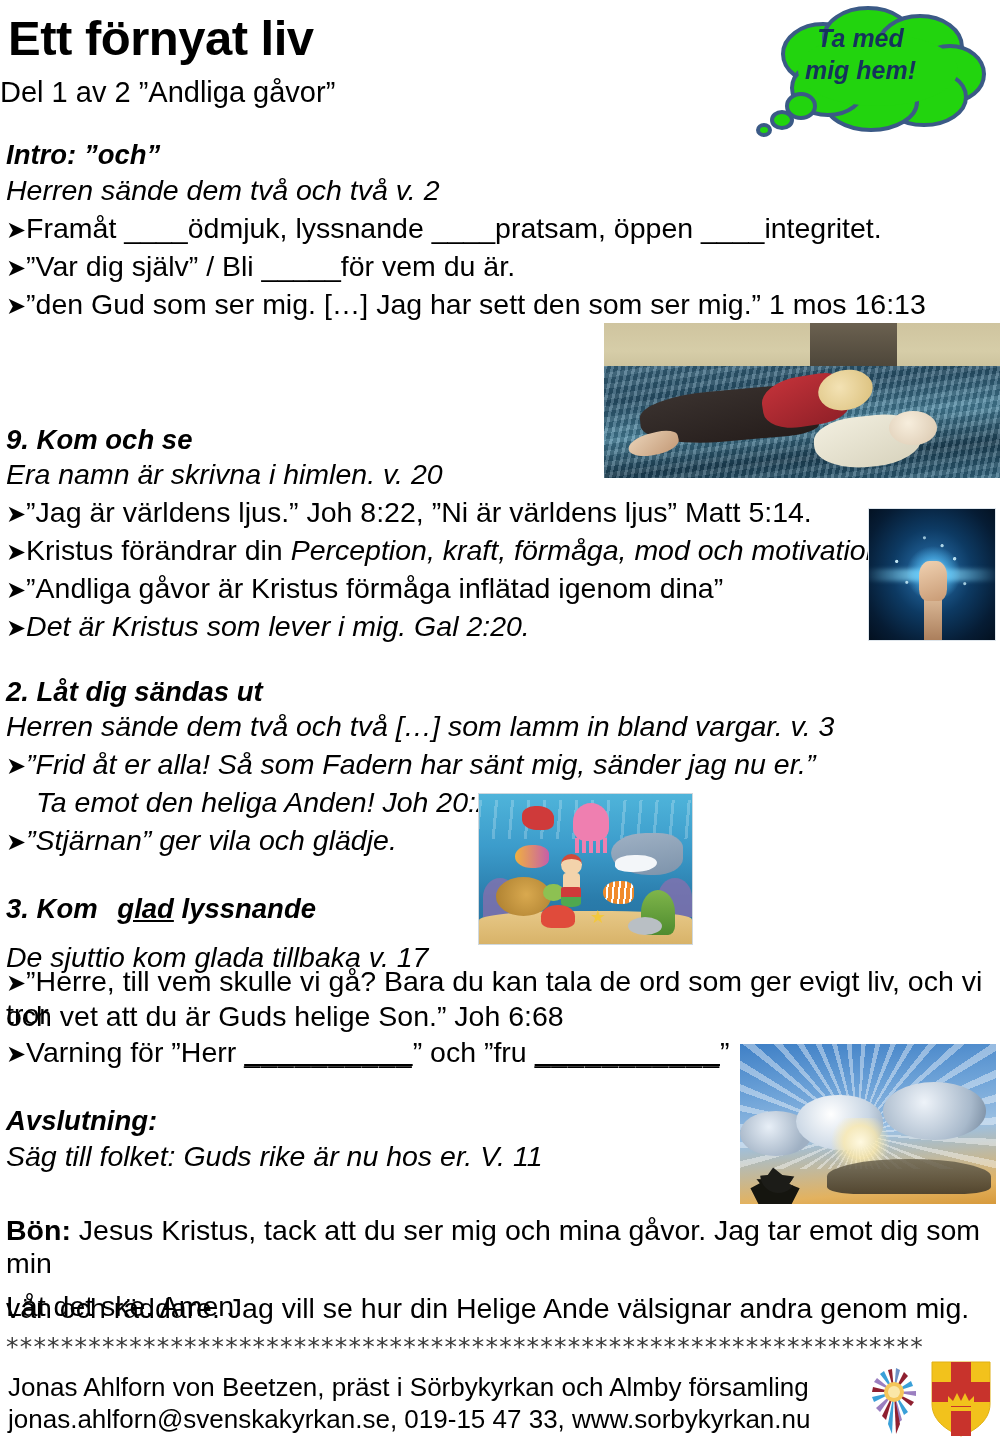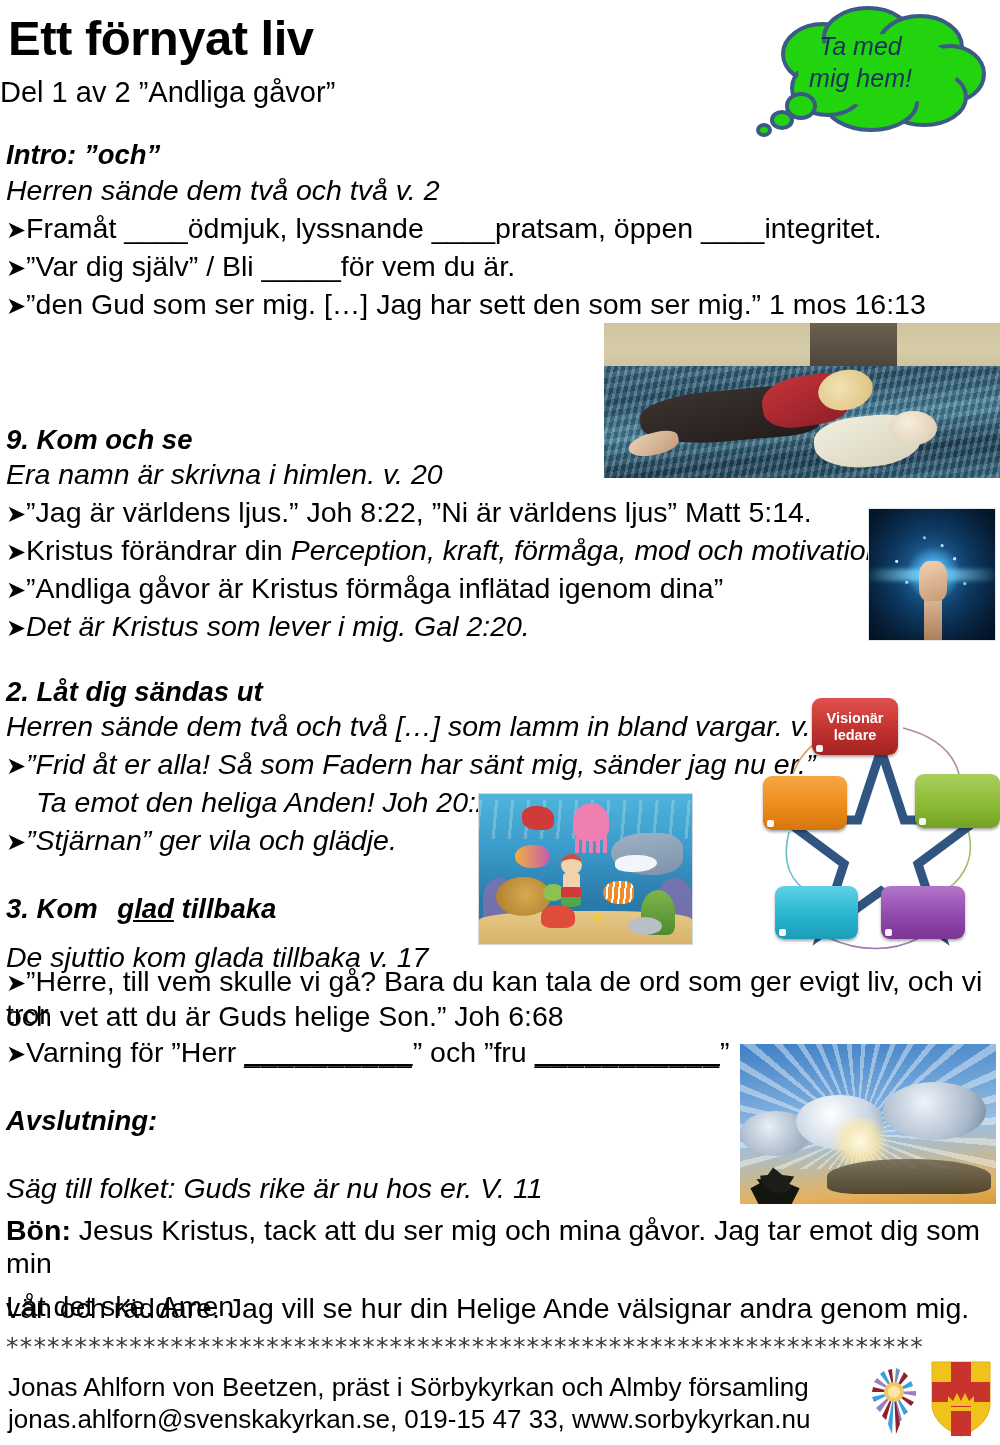--- a/index.html
+++ b/index.html
@@ -28,23 +28,23 @@
   .subtitle {
     position: absolute;
     left: 0; top: 78px;
     font-size: 29px;
     line-height: 1;
   }
 
   
   .bubble-wrap { position: absolute; left: 728px; top: 2px; width: 265px; height: 140px; }
   .bubble-text {
-    position: absolute; left: 0; top: 28px; width: 265px;
+    position: absolute; left: 0; top: 20px; width: 265px;
     text-align: center;
-    font-size: 25px; font-weight: normal; font-style: italic;
+    font-size: 25px; font-weight: bold; font-style: italic;
     color: #15325c; line-height: 1.28;
     z-index: 3;
   }
 
   
   .tx { position: absolute; line-height: 1.16; }
   .bold  { font-weight: bold; }
   .ital  { font-style: italic; }
   .bi    { font-weight: bold; font-style: italic; }
   .s28 { font-size: 27.5px; }
@@ -301,43 +301,23 @@
       <div class="bd"></div>
       <div class="sh"></div>
       <div class="fn"></div>
     </div>
     <div class="sea-crab"></div>
     <div class="sea-star">★</div>
     <div class="sea-weed"></div>
     <div class="sea-rock"></div>
   </div>
 
-  <div id="diagram">
-    <svg id="dia-svg" viewBox="0 0 237 262">
-      <path d="M92 28 C60 34 38 52 30 76" fill="none" stroke="#d9a066" stroke-width="1.6"></path>
-      <path d="M140 30 C172 38 190 54 196 76" fill="none" stroke="#b08aa0" stroke-width="1.6"></path>
-      <path d="M26 134 C18 166 28 184 48 196" fill="none" stroke="#6fbfd0" stroke-width="1.6"></path>
-      <path d="M205 132 C214 164 196 186 176 196" fill="none" stroke="#9fc06a" stroke-width="1.6"></path>
-      <path d="M66 240 C96 254 130 254 156 240" fill="none" stroke="#9d7cb5" stroke-width="1.6"></path>
-      <polygon points="118,52 141,122 214,122 155,166 178,236 118,193 58,236 81,166 22,122 95,122" fill="#ffffff" stroke="#2f5580" stroke-width="9" stroke-linejoin="miter"></polygon>
-    </svg>
-    <div class="dia-box" id="dia-top">
-      <span>
-        <span>Visionär</span><br>
-        <span>ledare</span>
-      </span>
-    </div>
-    <div class="dia-box" id="dia-left"></div>
-    <div class="dia-box" id="dia-right"></div>
-    <div class="dia-box" id="dia-bl"></div>
-    <div class="dia-box" id="dia-br"></div>
-  </div>
 
   <div class="tx bi s28" style="left:6px; top:893px;">
-    <span>3. Kom </span><span class="u">glad</span><span> tillbaka</span>
+    <span>3. Kom </span><span class="u">glad</span><span> lyssnande</span>
   </div>
   <div class="tx ital s29" style="left:6px; top:941px;">De sjuttio kom glada tillbaka v. 17</div>
   <div class="tx s29" style="left:6px; top:965px;">
     <span class="arw">➤</span><span>”Herre, till vem skulle vi gå? Bara du kan tala de ord som ger evigt liv, och vi tror</span>
   </div>
   <div class="tx s29" style="left:6px; top:1000px;">och vet att du är Guds helige Son.” Joh 6:68</div>
   <div class="tx s29" style="left:6px; top:1036px;">
     <span class="arw">➤</span><span>Varning för ”Herr </span><span class="blank">__________</span><span>” och ”fru </span><span class="blank">___________</span><span>”</span>
   </div>
 
@@ -346,21 +326,21 @@
     <div class="sky-rays"></div>
     <div class="sky-c3"></div>
     <div class="sky-c2"></div>
     <div class="sky-c1"></div>
     <div class="sky-sun"></div>
     <div class="sky-c4"></div>
     <div class="sky-tree"></div>
   </div>
 
   <div class="tx bi s28" style="left:6px; top:1105px;">Avslutning:</div>
-  <div class="tx ital s29" style="left:6px; top:1172px;">Säg till folket: Guds rike är nu hos er. V. 11</div>
+  <div class="tx ital s29" style="left:6px; top:1140px;">Säg till folket: Guds rike är nu hos er. V. 11</div>
 
   <div class="tx s29" style="left:6px; top:1214px;">
     <span class="bold">Bön:</span><span> Jesus Kristus, tack att du ser mig och mina gåvor. Jag tar emot dig som min</span>
   </div>
   <div class="tx s29" style="left:6px; top:1252px;margin-top:40px;">vän och räddare. Jag vill se hur din Helige Ande välsignar andra genom mig.</div>
   <div class="tx s29" style="left:6px; top:1290px;">Låt det ske. Amen.</div>
 
   <div class="stars">*******************************************************************</div>
   <div class="tx" id="footer-l1">Jonas Ahlforn von Beetzen, präst i Sörbykyrkan och Almby församling</div>
   <div class="tx" id="footer-l2">jonas.ahlforn@svenskakyrkan.se, 019-15 47 33, www.sorbykyrkan.nu</div>

